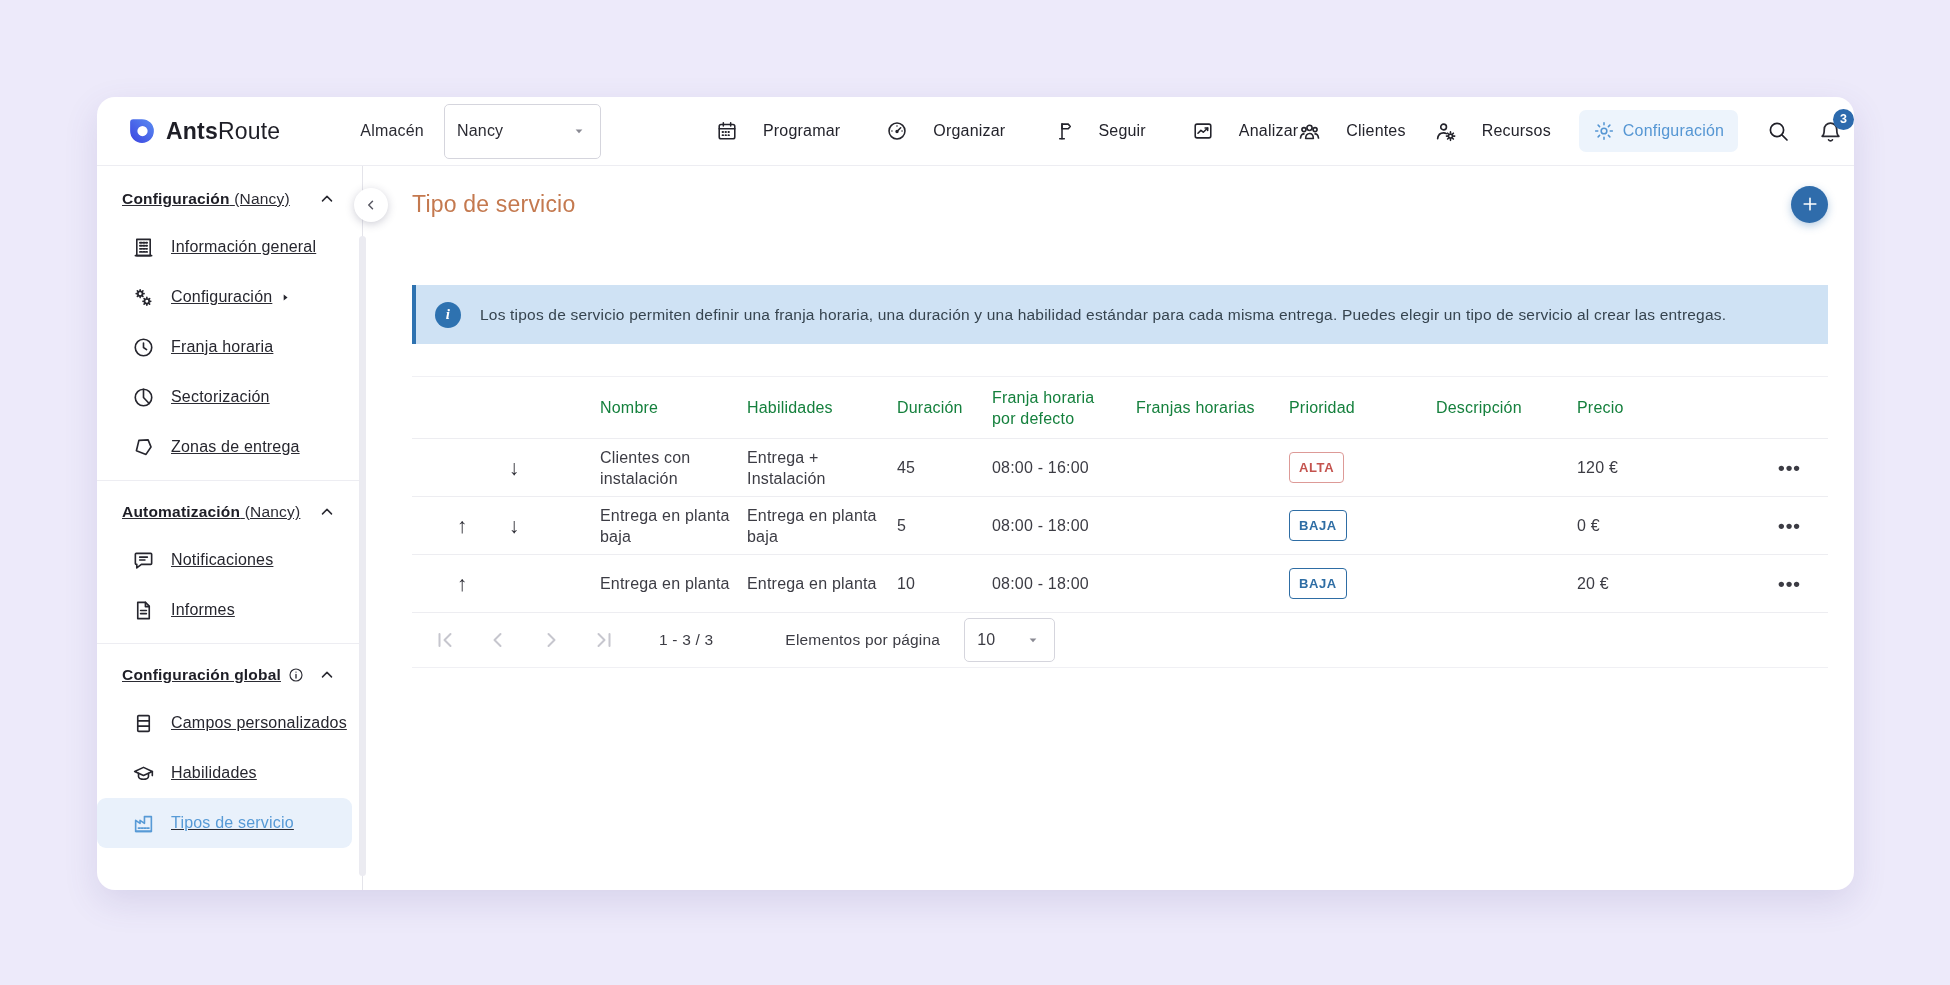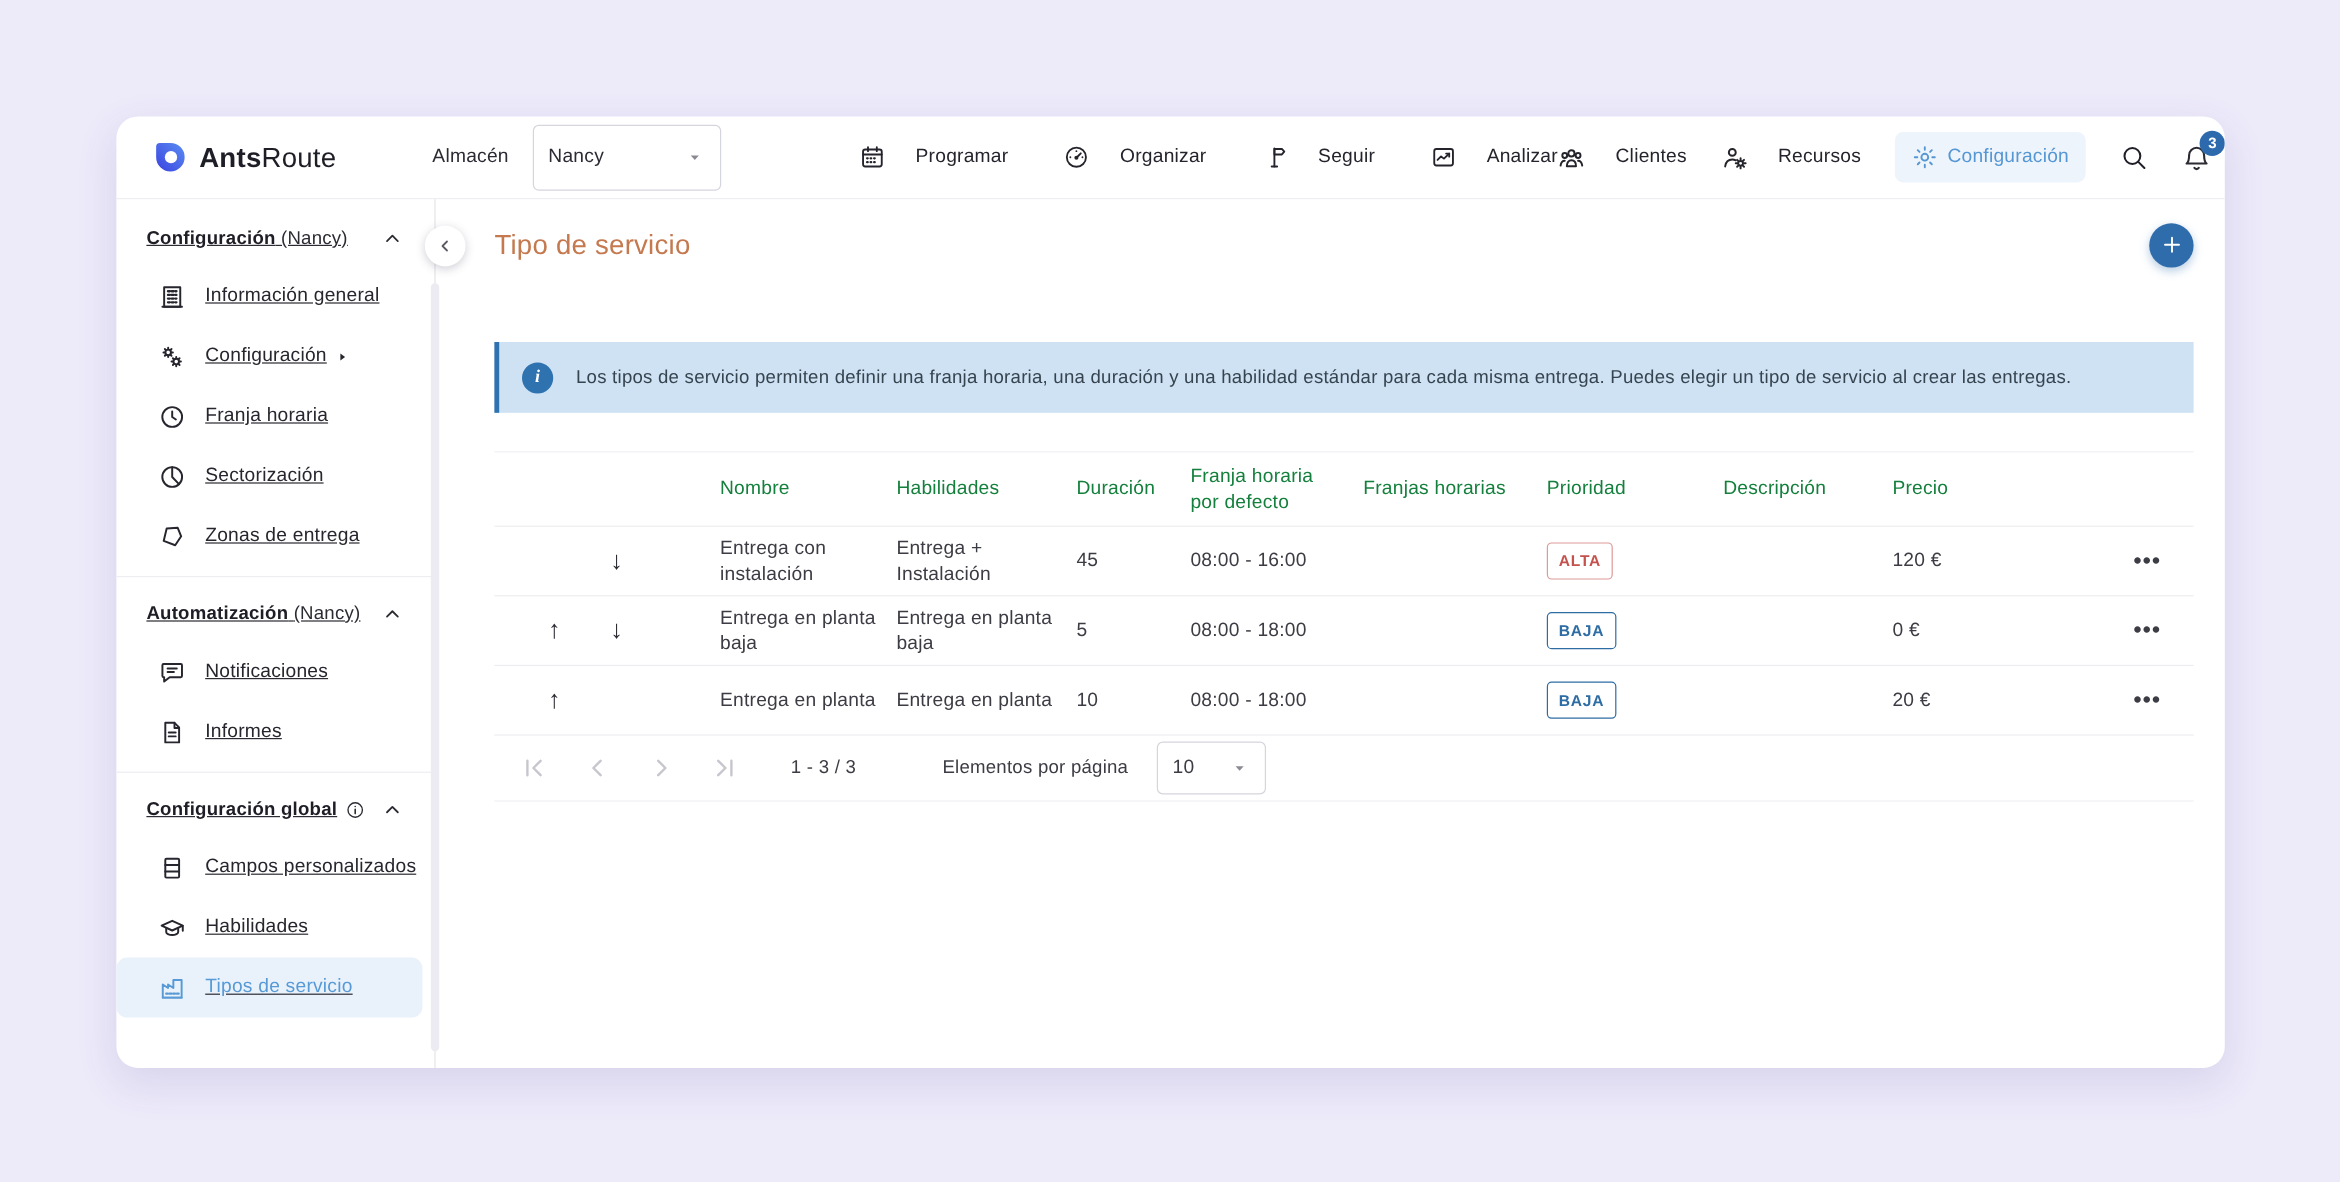--- a/index.html
+++ b/index.html
@@ -371,21 +371,21 @@
           <div class="t-cell">Descripción</div>
           <div class="t-cell">Precio</div>
           <div class="t-cell"></div>
         </div>
 
         <div class="t-row t-body-row">
           <div class="arrows">
             <span class="mv"></span>
             <span class="mv">↓</span>
           </div>
-          <div class="t-cell">Entrega con instalación</div>
+          <div class="t-cell">Clientes con instalación</div>
           <div class="t-cell">Entrega + Instalación</div>
           <div class="t-cell">45</div>
           <div class="t-cell">08:00 - 16:00</div>
           <div class="t-cell"></div>
           <div class="t-cell"><span class="prio-badge" data-variant="alta">ALTA</span></div>
           <div class="t-cell"></div>
           <div class="t-cell">120 €</div>
           <div class="t-cell"><span class="row-menu">•••</span></div>
         </div>
 

